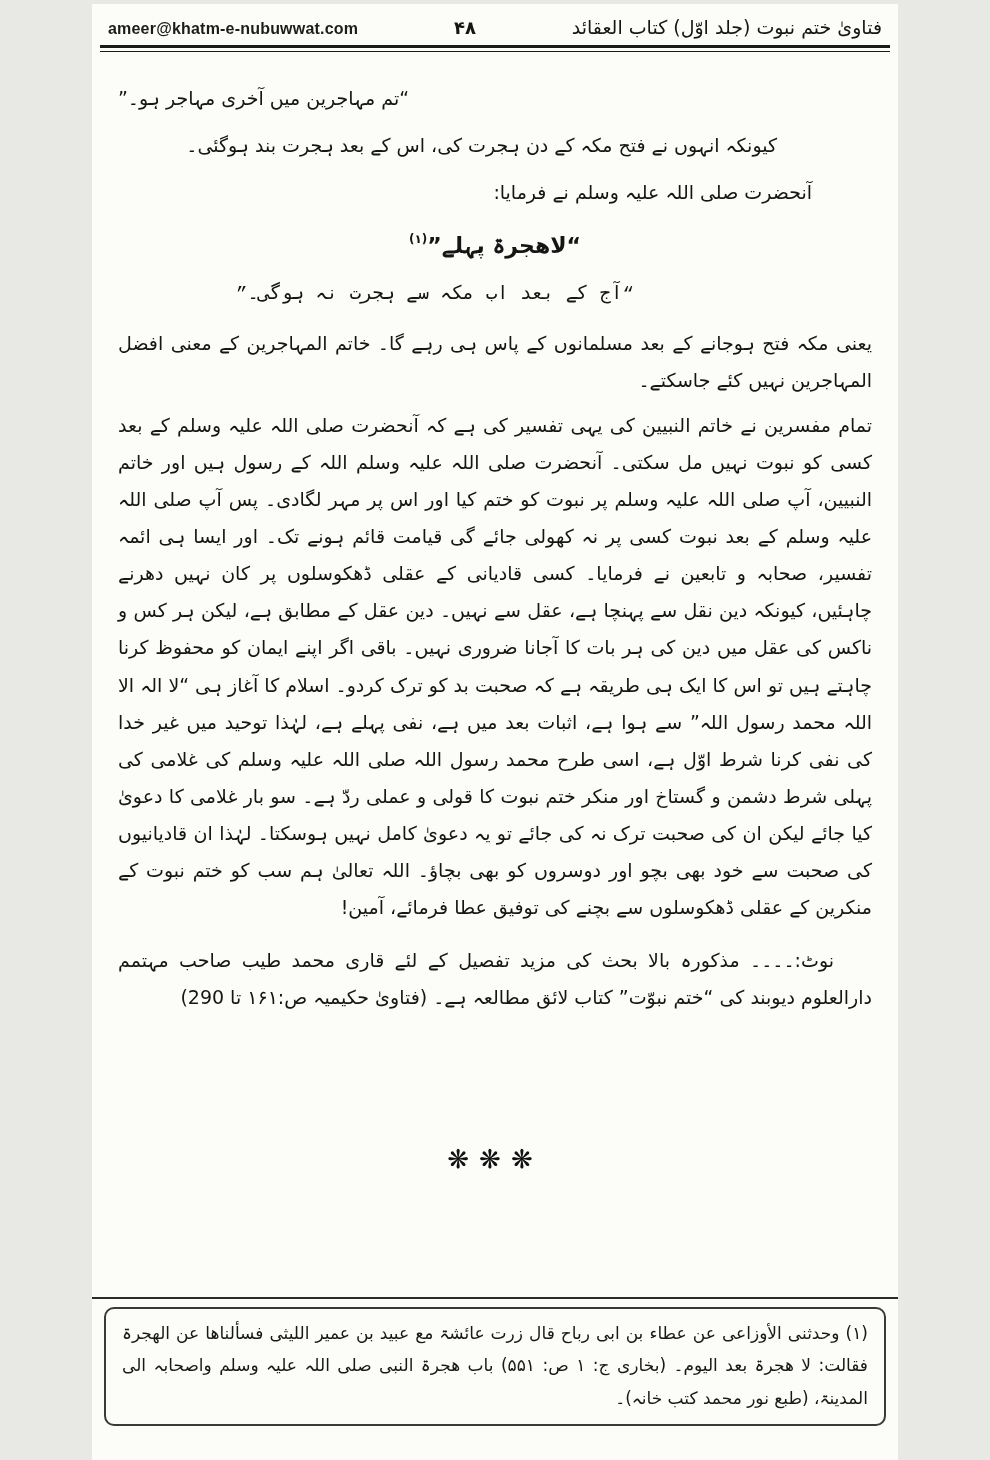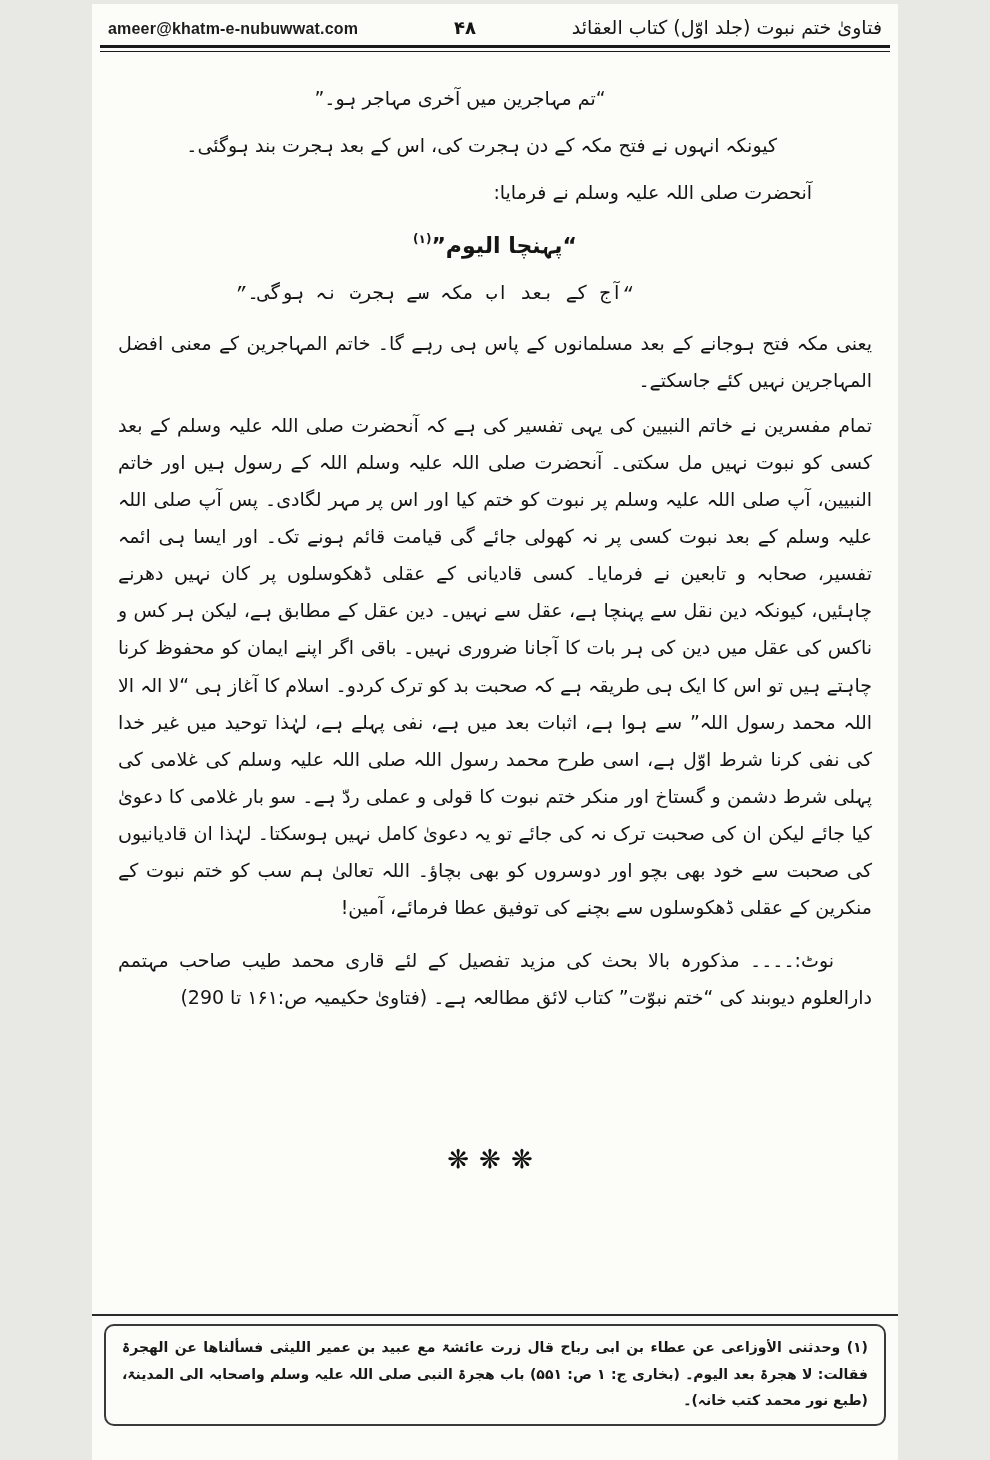--- a/index.html
+++ b/index.html
@@ -25,21 +25,21 @@
     margin:3px 8px 0 8px; height:7px;
     border-top:3px solid #1a1a1a; border-bottom:1px solid #1a1a1a;
   }
 
   
   .body {
     direction:rtl; padding:26px 26px 0 26px;
     font-size:19px; line-height:1.95; text-align:justify;
   }
   .body p { margin:0; }
-  .p-quote-top   { text-align:center; padding:2px 70px 8px 0; }
+  .p-quote-top   { text-align:left; padding:2px 70px 8px 0; }
   .p-indent-a    { text-align:right; padding:2px 95px 8px 0; }
   .p-indent-b    { text-align:right; padding:2px 60px 8px 0; }
   .p-center-bold { text-align:center; font-weight:bold; font-size:22px; padding:6px 0; }
   .p-center      { text-align:center; padding:2px 120px 10px 0;font-family:Liberation Mono, monospace; }
   .p-justify     { text-align:justify; padding:2px 0 6px 0; }
   .p-note        { text-align:justify; padding:10px 0 0 0; text-indent:38px; }
   sup.fn { font-size:12px; font-weight:bold; position:relative; top:-2px; }
 
   
   .ornament {
@@ -47,21 +47,21 @@
     font-size:26px; letter-spacing:10px; color:#111;
   }
 
   
   .footnote-section { position:absolute; left:0; right:0; bottom:38px; }
   .footnote-rule { border-top:2px solid #2a2a2a; margin:0; }
   .footnote-box {
     margin:8px 12px 0 12px; border:2px solid #3a3a3a; border-radius:10px;
     padding:8px 16px 10px 16px;
     direction:rtl; text-align:justify;
-    font-size:14px; font-weight:bold; line-height:1.9; color:#181818;
+    font-size:17px; font-weight:normal; line-height:1.9; color:#181818;
   }
 
   
   .footer {
     position:absolute; left:0; right:0; bottom:0; height:34px;
     display:flex; align-items:center; justify-content:space-between;
     padding:0 14px;
     background:linear-gradient(90deg,
       #050505 0%, #050505 26%, #6f6f6f 32%, #050505 38%,
       #050505 60%, #6f6f6f 66%, #050505 73%, #050505 100%);
@@ -80,21 +80,21 @@
     <span class="email">ameer@khatm-e-nubuwwat.com</span>
     <span class="pagenum">۴۸</span>
     <span class="title" dir="rtl">فتاویٰ ختم نبوت (جلد اوّل) کتاب العقائد</span>
   </div>
   <div class="double-rule"></div>
 
   <div class="body">
     <p class="p-quote-top">“تم مہاجرین میں آخری مہاجر ہو۔”</p>
     <p class="p-indent-a">کیونکہ انہوں نے فتح مکہ کے دن ہجرت کی، اس کے بعد ہجرت بند ہوگئی۔</p>
     <p class="p-indent-b">آنحضرت صلی اللہ علیہ وسلم نے فرمایا:</p>
-    <p class="p-center-bold"><span>“پہنچا الیوم”</span><sup class="fn">(۱)</sup></p>
+    <p class="p-center-bold"><span>“لاھجرۃ پہلے”</span><sup class="fn">(۱)</sup></p>
     <p class="p-center">“آج کے بعد اب مکہ سے ہجرت نہ ہوگی۔”</p>
     <p class="p-justify">یعنی مکہ فتح ہوجانے کے بعد مسلمانوں کے پاس ہی رہے گا۔ خاتم المہاجرین کے معنی افضل المہاجرین نہیں کئے جاسکتے۔</p>
     <p class="p-justify">تمام مفسرین نے خاتم النبیین کی یہی تفسیر کی ہے کہ آنحضرت صلی اللہ علیہ وسلم کے بعد کسی کو نبوت نہیں مل سکتی۔ آنحضرت صلی اللہ علیہ وسلم اللہ کے رسول ہیں اور خاتم النبیین، آپ صلی اللہ علیہ وسلم پر نبوت کو ختم کیا اور اس پر مہر لگادی۔ پس آپ صلی اللہ علیہ وسلم کے بعد نبوت کسی پر نہ کھولی جائے گی قیامت قائم ہونے تک۔ اور ایسا ہی ائمہ تفسیر، صحابہ و تابعین نے فرمایا۔ کسی قادیانی کے عقلی ڈھکوسلوں پر کان نہیں دھرنے چاہئیں، کیونکہ دین نقل سے پہنچا ہے، عقل سے نہیں۔ دین عقل کے مطابق ہے، لیکن ہر کس و ناکس کی عقل میں دین کی ہر بات کا آجانا ضروری نہیں۔ باقی اگر اپنے ایمان کو محفوظ کرنا چاہتے ہیں تو اس کا ایک ہی طریقہ ہے کہ صحبت بد کو ترک کردو۔ اسلام کا آغاز ہی “لا الہ الا اللہ محمد رسول اللہ” سے ہوا ہے، اثبات بعد میں ہے، نفی پہلے ہے، لہٰذا توحید میں غیر خدا کی نفی کرنا شرط اوّل ہے، اسی طرح محمد رسول اللہ صلی اللہ علیہ وسلم کی غلامی کی پہلی شرط دشمن و گستاخ اور منکر ختم نبوت کا قولی و عملی ردّ ہے۔ سو بار غلامی کا دعویٰ کیا جائے لیکن ان کی صحبت ترک نہ کی جائے تو یہ دعویٰ کامل نہیں ہوسکتا۔ لہٰذا ان قادیانیوں کی صحبت سے خود بھی بچو اور دوسروں کو بھی بچاؤ۔ اللہ تعالیٰ ہم سب کو ختم نبوت کے منکرین کے عقلی ڈھکوسلوں سے بچنے کی توفیق عطا فرمائے، آمین!</p>
     <p class="p-note">نوٹ:۔۔۔۔ مذکورہ بالا بحث کی مزید تفصیل کے لئے قاری محمد طیب صاحب مہتمم دارالعلوم دیوبند کی “ختم نبوّت” کتاب لائق مطالعہ ہے۔ (فتاویٰ حکیمیہ  ص:۱۶۱ تا 290)</p>
   </div>
 
   <div class="ornament">❋❋❋</div>
 
   <div class="footnote-section">
     <div class="footnote-rule"></div>

